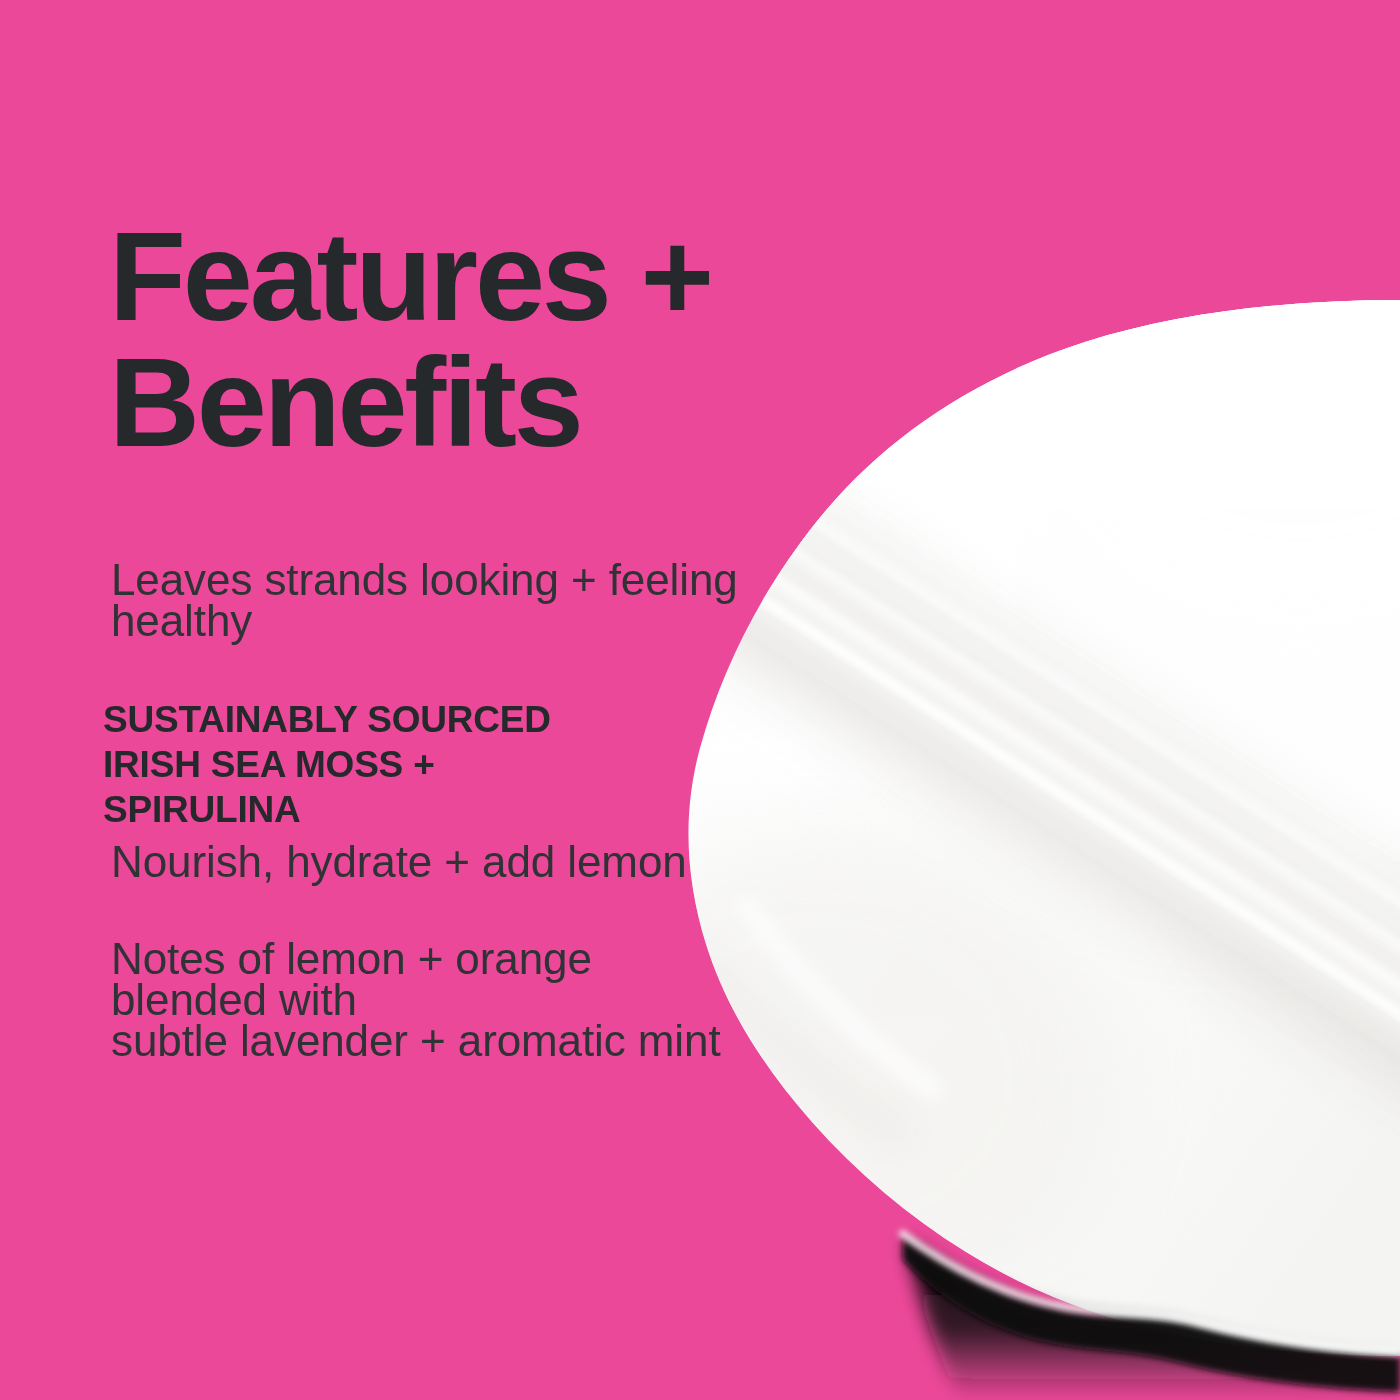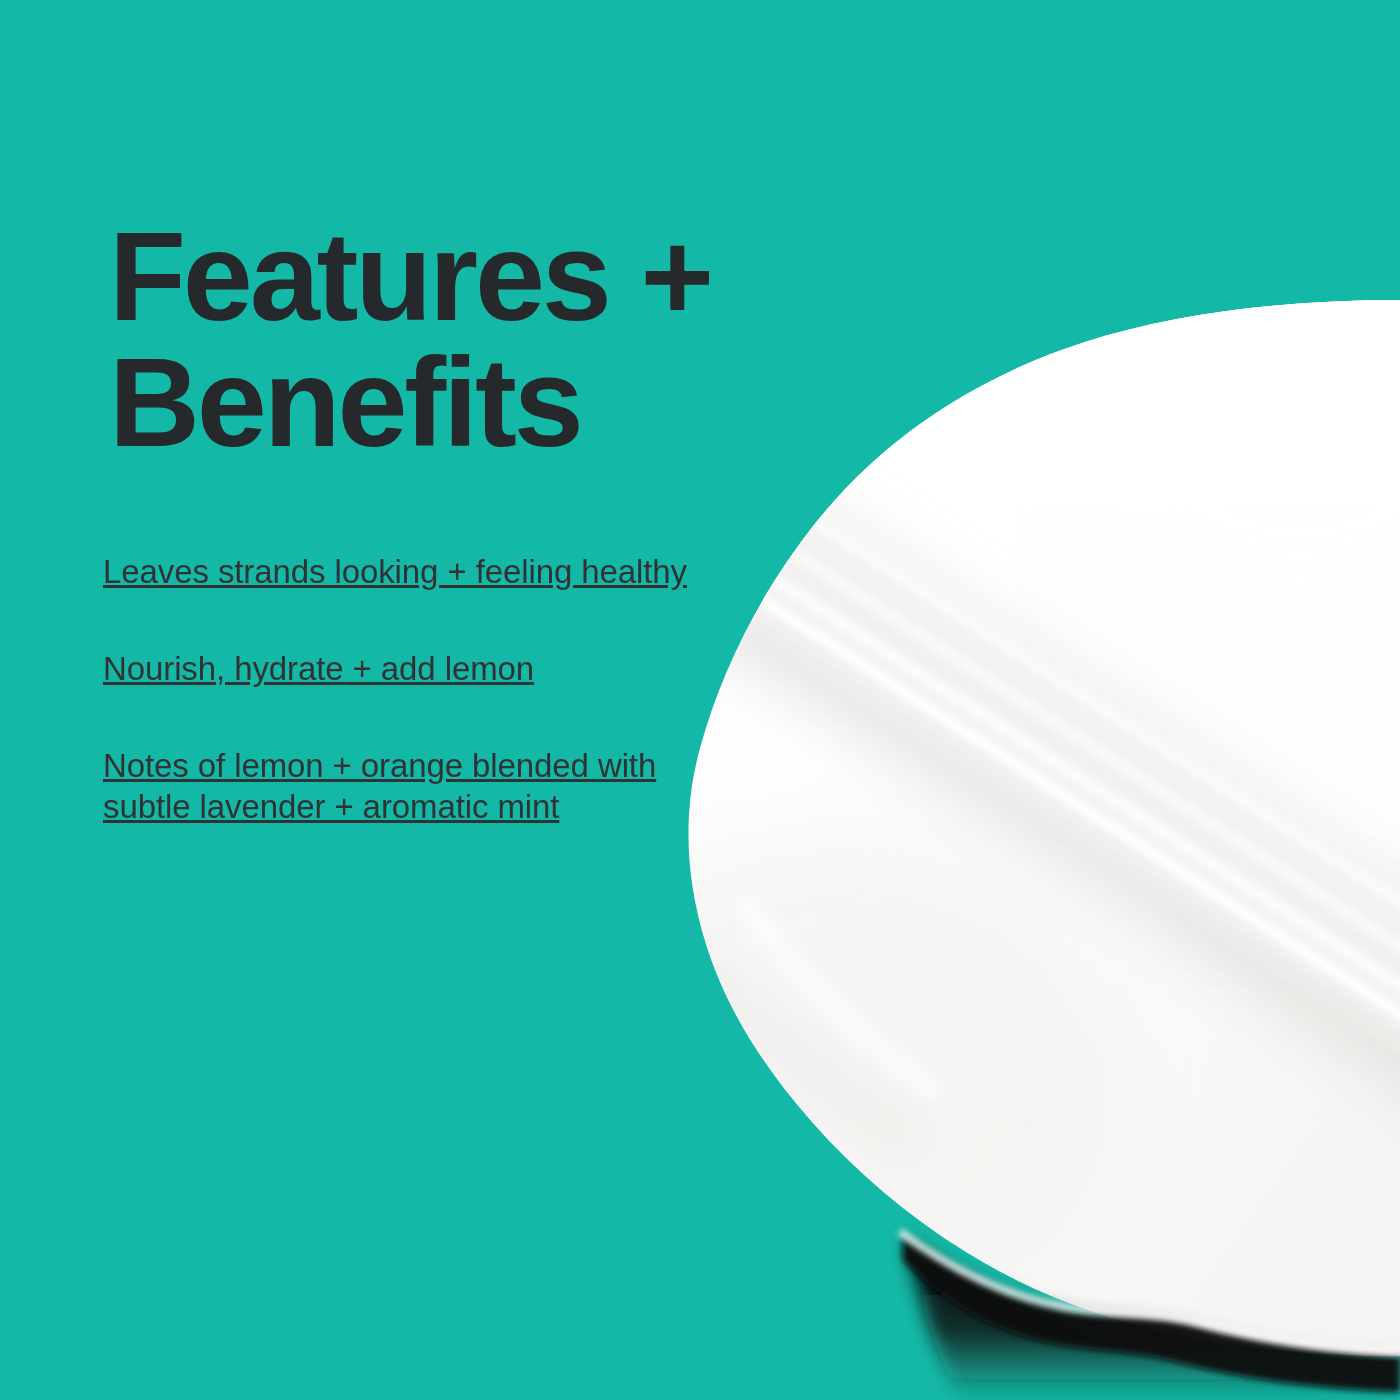--- a/index.html
+++ b/index.html
@@ -10,21 +10,21 @@
     width: 1400px;
     height: 1400px;
     background: #e7e7e7;
     font-family: "Liberation Sans", sans-serif;
     overflow: hidden;
   }
   .canvas {
     position: relative;
     width: 1400px;
     height: 1400px;
-    background: #14b8a6;
+    background: #ec4899;
     overflow: hidden;
   }
 
   
   .swatch-layer {
     position: absolute;
     inset: 0;
     z-index: 1;
   }
   .swatch-layer svg {
@@ -74,28 +74,27 @@
     margin: 0 0 9px 0;
     font-size: 37px;
     line-height: 45px;
     font-weight: 700;
     letter-spacing: -0.2px;
     color: #26292b;
     white-space: pre-line;
   }
 
   .feature-desc {
-    margin: 0;
-    font-size: 33px;
+    margin: 8px;
+    font-size: 44px;
     line-height: 41px;
     font-weight: 400;
     letter-spacing: -0.1px;
     color: #303335;
     white-space: pre-line;
-    text-decoration: underline;
   }
 </style>
 </head>
 <body>
 
 <div class="canvas">
 
   <div class="swatch-layer">
     <svg viewBox="0 0 1400 1400" xmlns="http://www.w3.org/2000/svg" aria-hidden="true">
       <defs>
@@ -244,20 +243,23 @@
     <h1 class="headline">Features +
 Benefits</h1>
 
     <div class="features">
 
       <div class="feature">
         <p class="feature-desc">Leaves strands looking + feeling healthy</p>
       </div>
 
       <div class="feature">
+        <h2 class="feature-title">SUSTAINABLY SOURCED
+IRISH SEA MOSS +
+SPIRULINA</h2>
         <p class="feature-desc">Nourish, hydrate + add lemon</p>
       </div>
 
       <div class="feature">
         <p class="feature-desc">Notes of lemon + orange blended with
 subtle lavender + aromatic mint</p>
       </div>
 
     </div>
   </div>

